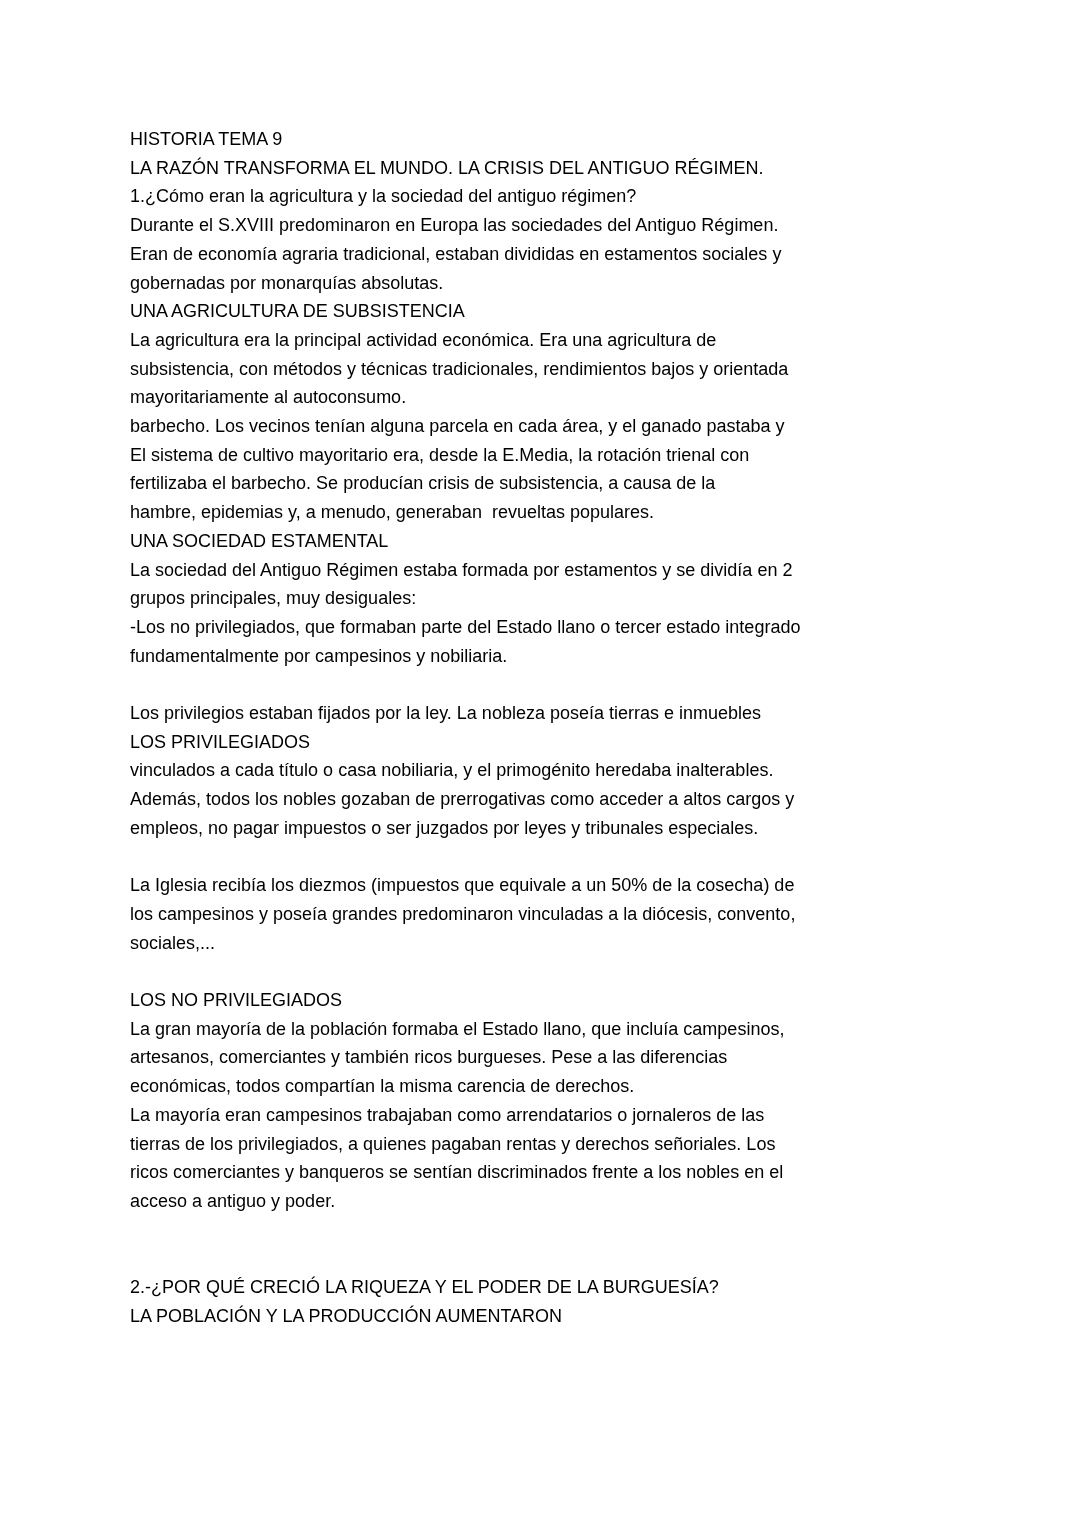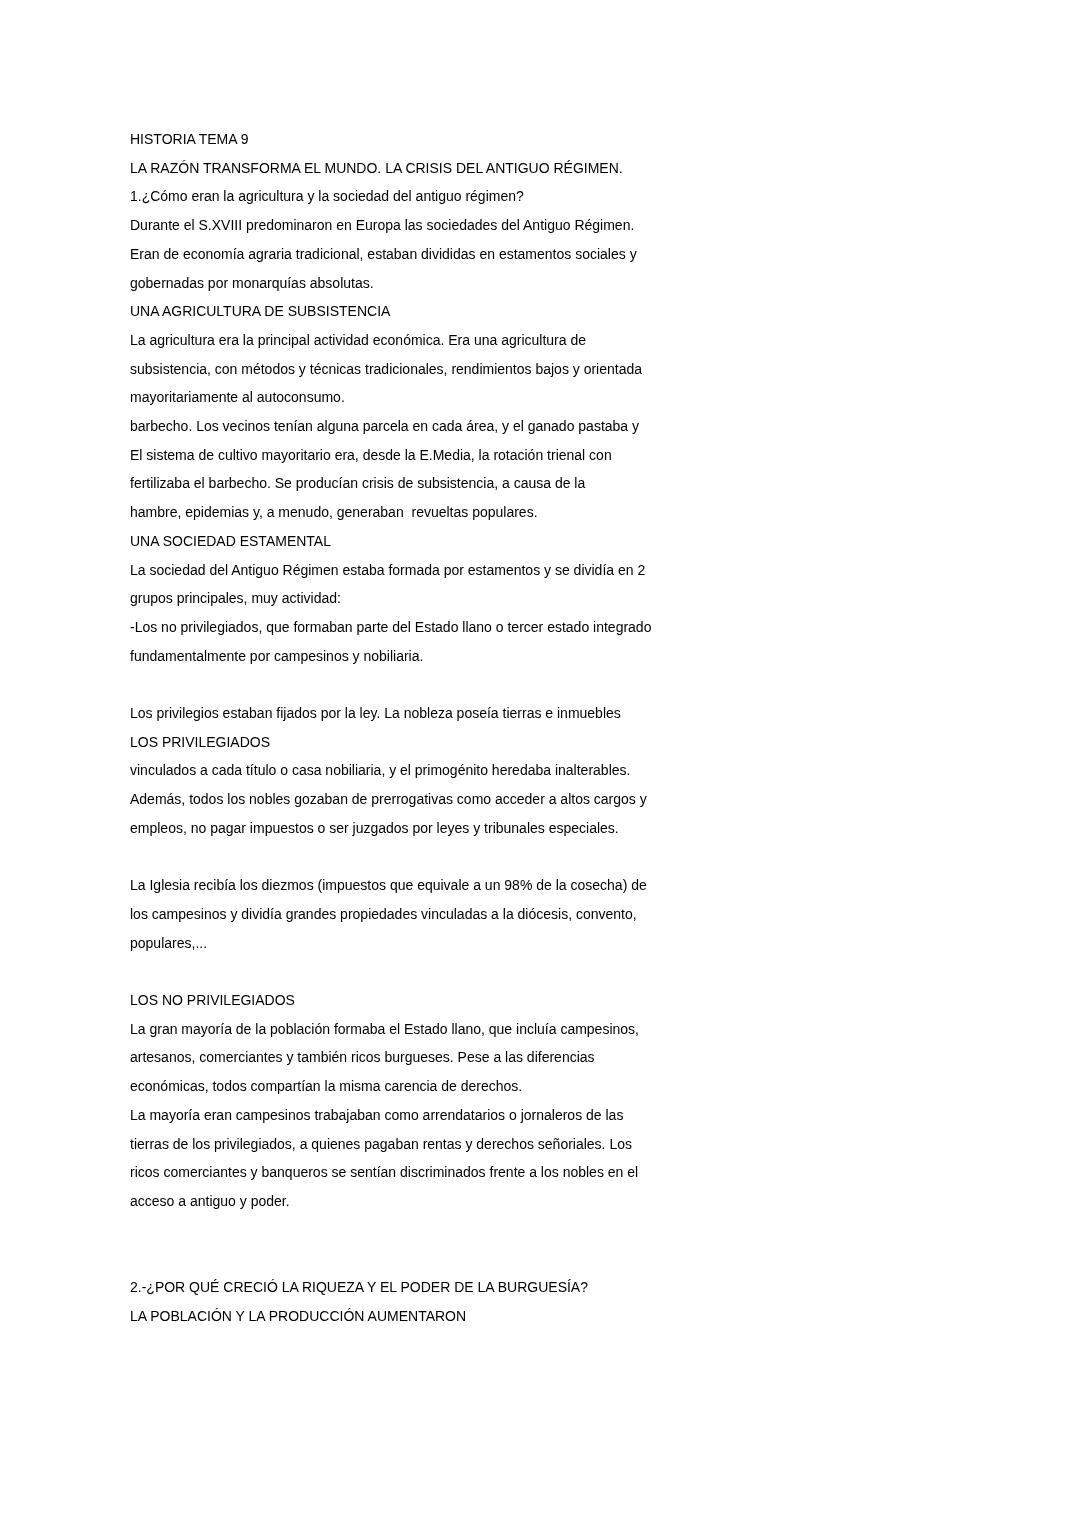--- a/index.html
+++ b/index.html
@@ -13,21 +13,21 @@
     width: 1080px;
     height: 1525px;
     background: #ffffff;
     overflow: hidden;
   }
   .doc {
     position: absolute;
     left: 130px;
     top: 125px;
     width: 860px;
-    font-size: 14px;
+    font-size: 18px;
     line-height: 28.7px;
     color: #000000;
     -webkit-font-smoothing: antialiased;
   }
   .line {
     white-space: pre;
     min-height: 28.7px;
   }
 </style>
 </head>
@@ -44,33 +44,33 @@
       <div class="line">UNA AGRICULTURA DE SUBSISTENCIA</div>
       <div class="line">La agricultura era la principal actividad económica. Era una agricultura de</div>
       <div class="line">subsistencia, con métodos y técnicas tradicionales, rendimientos bajos y orientada</div>
       <div class="line">mayoritariamente al autoconsumo.</div>
       <div class="line">barbecho. Los vecinos tenían alguna parcela en cada área, y el ganado pastaba y</div>
       <div class="line">El sistema de cultivo mayoritario era, desde la E.Media, la rotación trienal con</div>
       <div class="line">fertilizaba el barbecho. Se producían crisis de subsistencia, a causa de la</div>
       <div class="line">hambre, epidemias y, a menudo, generaban  revueltas populares.</div>
       <div class="line">UNA SOCIEDAD ESTAMENTAL</div>
       <div class="line">La sociedad del Antiguo Régimen estaba formada por estamentos y se dividía en 2</div>
-      <div class="line">grupos principales, muy actividad:</div>
+      <div class="line">grupos principales, muy desiguales:</div>
       <div class="line">-Los no privilegiados, que formaban parte del Estado llano o tercer estado integrado</div>
       <div class="line">fundamentalmente por campesinos y nobiliaria.</div>
       <div class="line"></div>
       <div class="line">Los privilegios estaban fijados por la ley. La nobleza poseía tierras e inmuebles</div>
       <div class="line">LOS PRIVILEGIADOS</div>
       <div class="line">vinculados a cada título o casa nobiliaria, y el primogénito heredaba inalterables.</div>
       <div class="line">Además, todos los nobles gozaban de prerrogativas como acceder a altos cargos y</div>
       <div class="line">empleos, no pagar impuestos o ser juzgados por leyes y tribunales especiales.</div>
       <div class="line"></div>
-      <div class="line">La Iglesia recibía los diezmos (impuestos que equivale a un 98% de la cosecha) de</div>
-      <div class="line">los campesinos y dividía grandes propiedades vinculadas a la diócesis, convento,</div>
-      <div class="line">populares,...</div>
+      <div class="line">La Iglesia recibía los diezmos (impuestos que equivale a un 50% de la cosecha) de</div>
+      <div class="line">los campesinos y poseía grandes predominaron vinculadas a la diócesis, convento,</div>
+      <div class="line">sociales,...</div>
       <div class="line"></div>
       <div class="line">LOS NO PRIVILEGIADOS</div>
       <div class="line">La gran mayoría de la población formaba el Estado llano, que incluía campesinos,</div>
       <div class="line">artesanos, comerciantes y también ricos burgueses. Pese a las diferencias</div>
       <div class="line">económicas, todos compartían la misma carencia de derechos.</div>
       <div class="line">La mayoría eran campesinos trabajaban como arrendatarios o jornaleros de las</div>
       <div class="line">tierras de los privilegiados, a quienes pagaban rentas y derechos señoriales. Los</div>
       <div class="line">ricos comerciantes y banqueros se sentían discriminados frente a los nobles en el</div>
       <div class="line">acceso a antiguo y poder.</div>
       <div class="line"></div>

